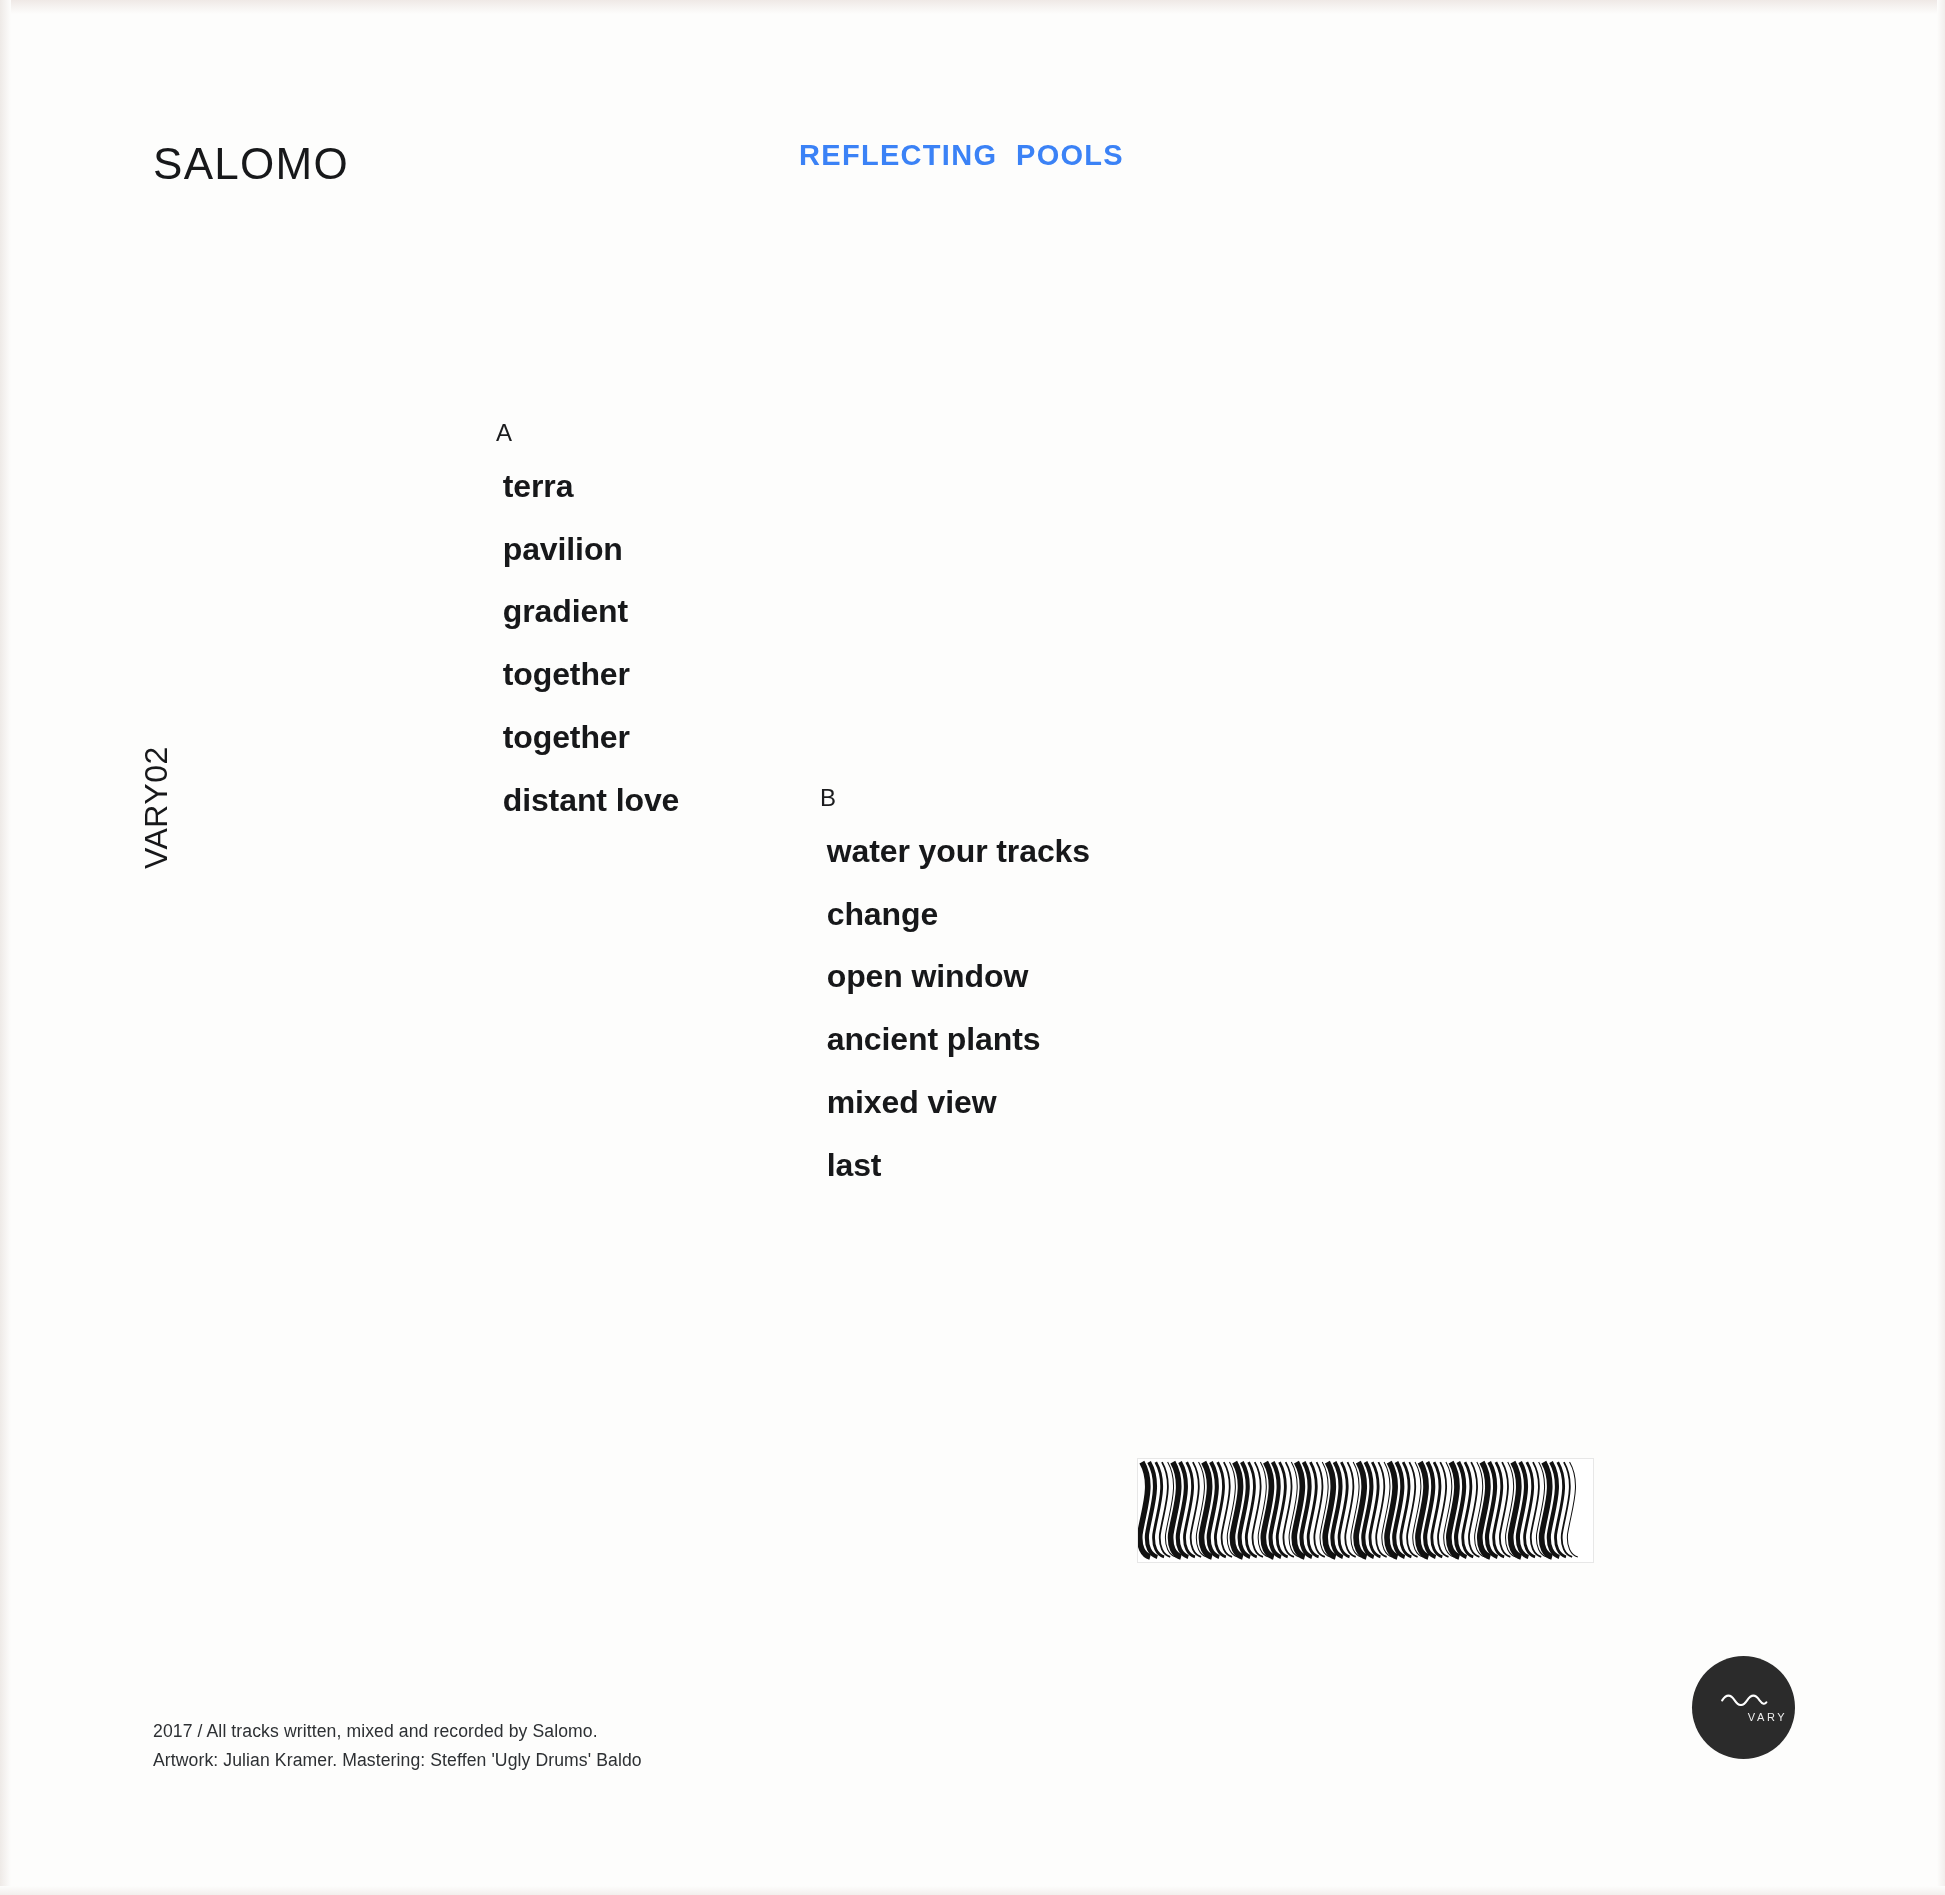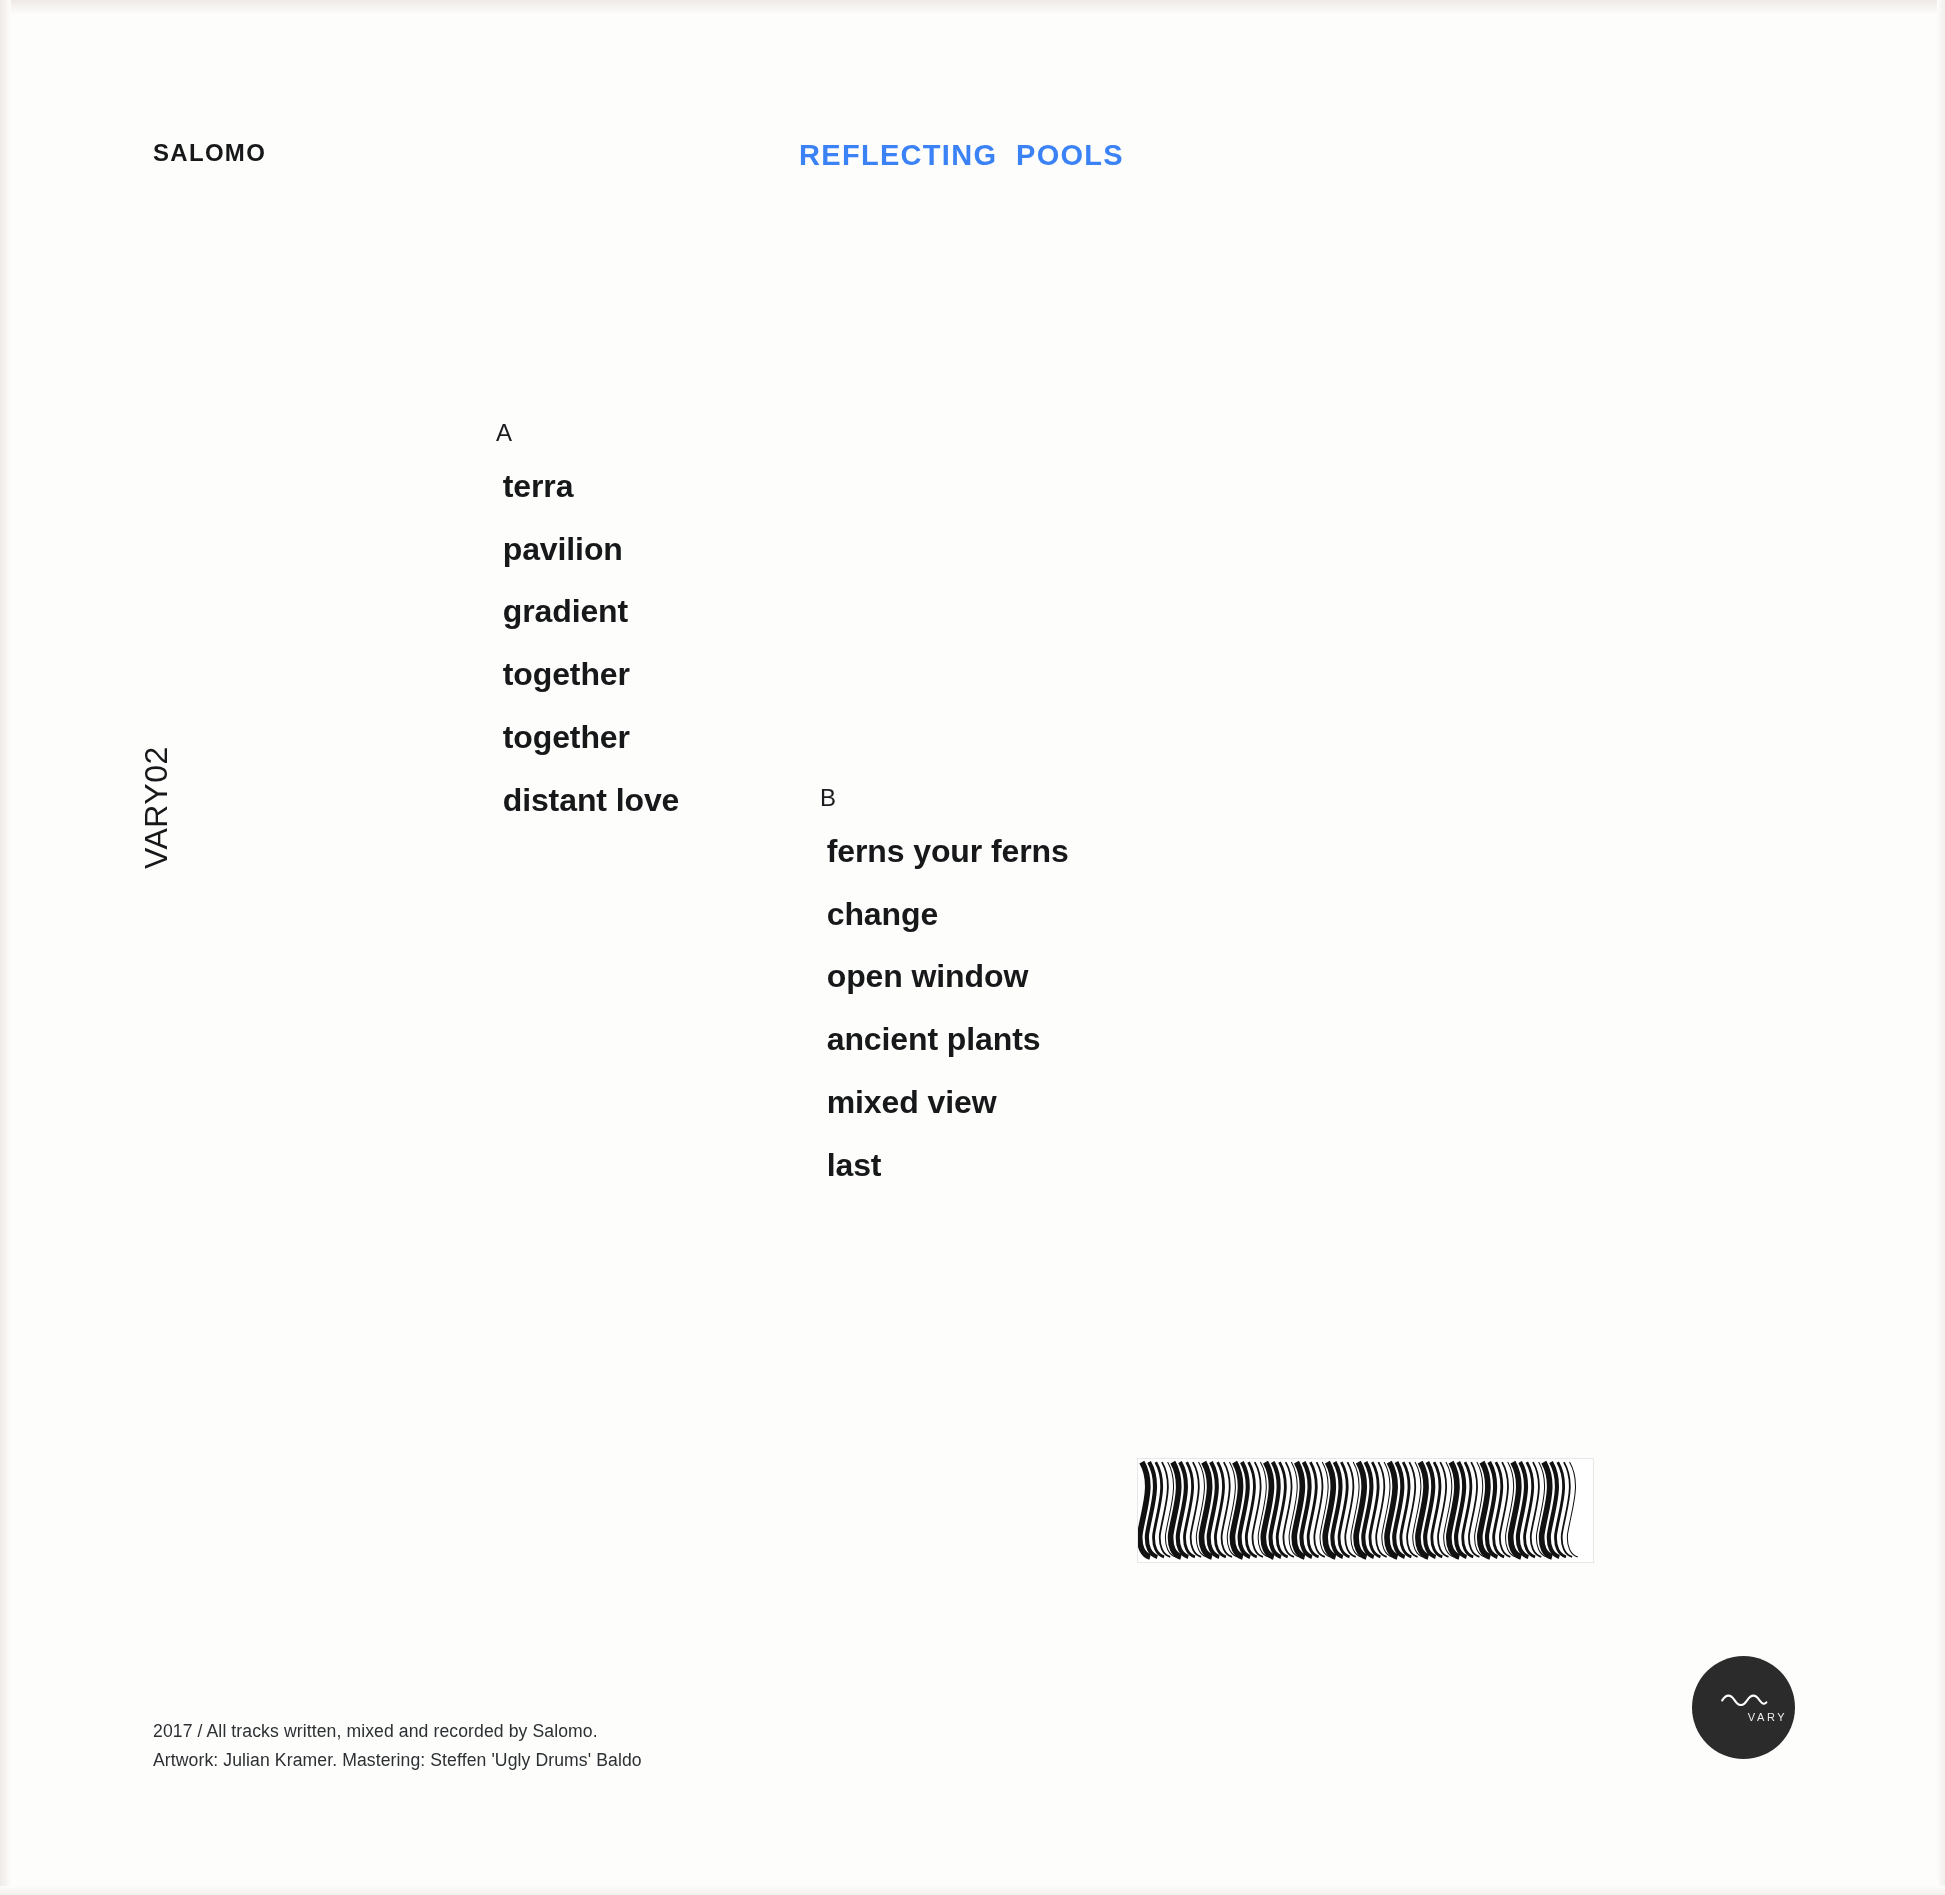--- a/index.html
+++ b/index.html
@@ -40,22 +40,22 @@
     position: absolute;
     left: 0; bottom: 0;
     width: 1946px; height: 10.3px;
     background: linear-gradient(0deg, #f1edeb 0%, #fdfdfc 100%);
   }
 
   .artist {
     position: absolute;
     left: 153px;
     top: 139px;
-    font-size: 24px;
-    font-weight: 700;
+    font-size: 44px;
+    font-weight: 400;
     letter-spacing: 1.3px;
     color: #17181a;
   }
   .title {
     position: absolute;
     left: 799px;
     top: 139px;
     font-size: 29px;
     font-weight: 700;
     letter-spacing: 1.3px;
@@ -166,21 +166,21 @@
       <div class="track">gradient</div>
       <div class="track">together</div>
       <div class="track">together</div>
       <div class="track">distant love</div>
     </div>
   </div>
 
   <div class="side-block" id="side-b">
     <div class="side-label">B</div>
     <div class="side-indent">
-      <div class="track">ferns your ferns</div>
+      <div class="track">water your tracks</div>
       <div class="track">change</div>
       <div class="track">open window</div>
       <div class="track">ancient plants</div>
       <div class="track">mixed view</div>
       <div class="track">last</div>
     </div>
   </div>
 
   <div class="wave-art">
     <svg width="453" height="101" viewBox="0 0 876 196" xmlns="http://www.w3.org/2000/svg">

